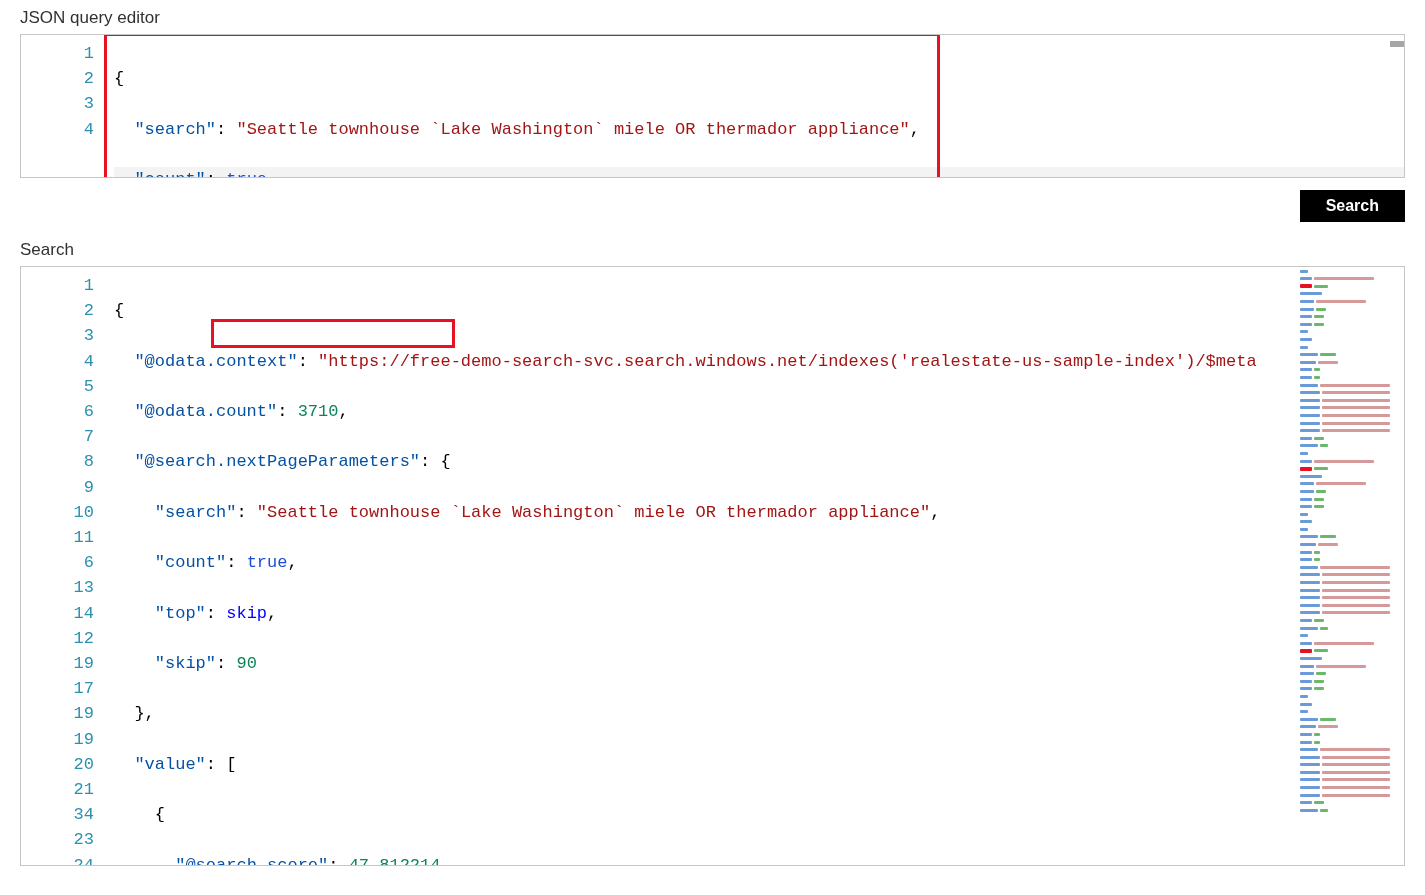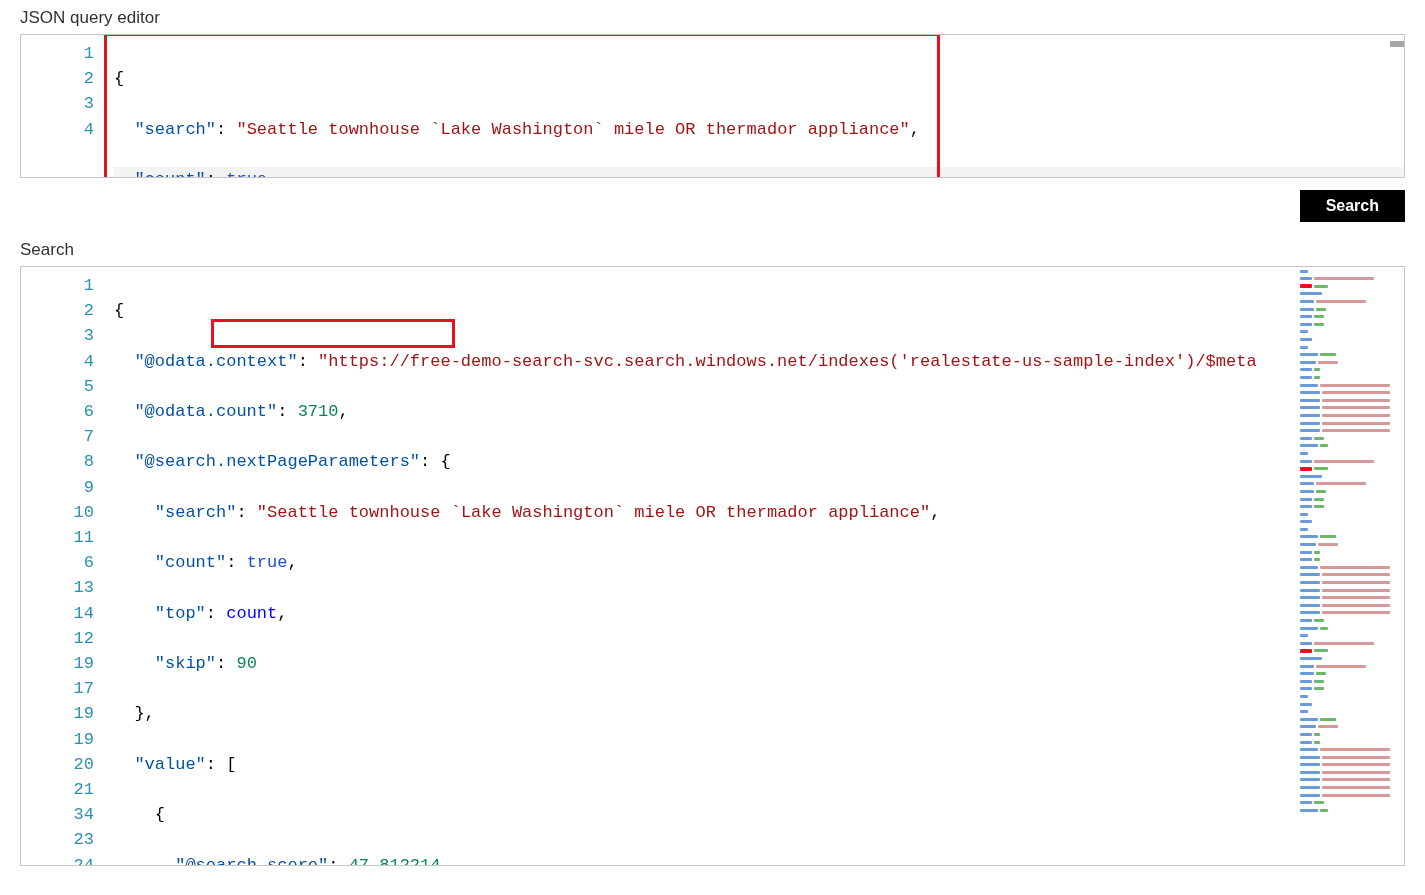--- a/index.html
+++ b/index.html
@@ -170,21 +170,21 @@
     <span class="lineno">23</span>
     <span class="lineno">24</span>
   </div>
   <div class="code-area" style="overflow:hidden;">
 <span class="code-line"><span class="p-delim">{</span></span>
 <span class="code-line">  <span class="p-key">"@odata.context"</span><span class="p-delim">: </span><span class="p-string">"https://free-demo-search-svc.search.windows.net/indexes('realestate-us-sample-index')/$meta</span></span>
 <span class="code-line">  <span class="p-key">"@odata.count"</span><span class="p-delim">: </span><span class="p-num">3710</span><span class="p-delim">,</span></span>
 <span class="code-line">  <span class="p-key">"@search.nextPageParameters"</span><span class="p-delim">: {</span></span>
 <span class="code-line">    <span class="p-key">"search"</span><span class="p-delim">: </span><span class="p-string">"Seattle townhouse `Lake Washington` miele OR thermador appliance"</span><span class="p-delim">,</span></span>
 <span class="code-line">    <span class="p-key">"count"</span><span class="p-delim">: </span><span class="p-bool">true</span><span class="p-delim">,</span></span>
-<span class="code-line">    <span class="p-key">"top"</span><span class="p-delim">: </span><span class="p-null">count</span><span class="p-delim">,</span></span>
+<span class="code-line">    <span class="p-key">"top"</span><span class="p-delim">: </span><span class="p-null">skip</span><span class="p-delim">,</span></span>
 <span class="code-line">    <span class="p-key">"skip"</span><span class="p-delim">: </span><span class="p-num">90</span></span>
 <span class="code-line">  <span class="p-delim">},</span></span>
 <span class="code-line">  <span class="p-key">"value"</span><span class="p-delim">: [</span></span>
 <span class="code-line">    <span class="p-delim">{</span></span>
 <span class="code-line">      <span class="p-key">"@search.score"</span><span class="p-delim">: </span><span class="p-num">47.812214</span><span class="p-delim">,</span></span>
 
 
 
 
 

